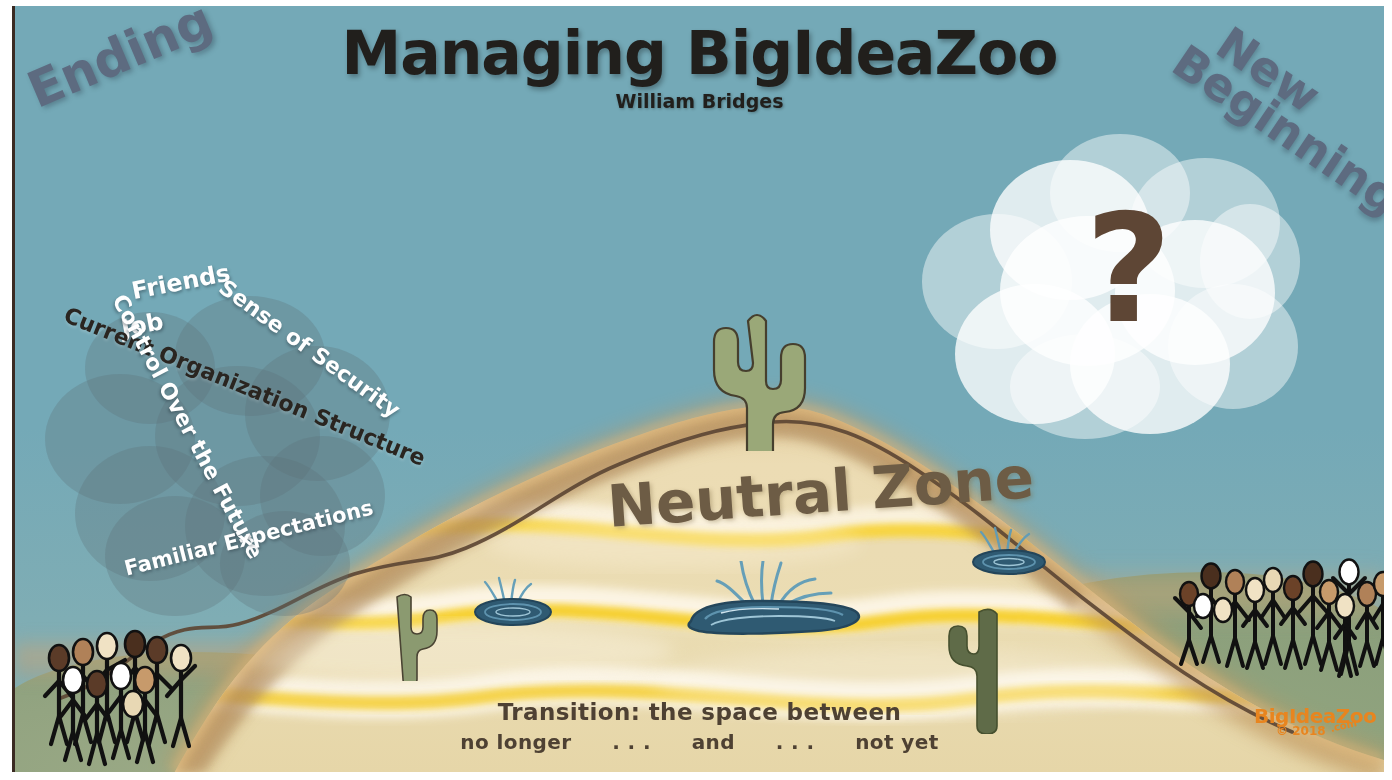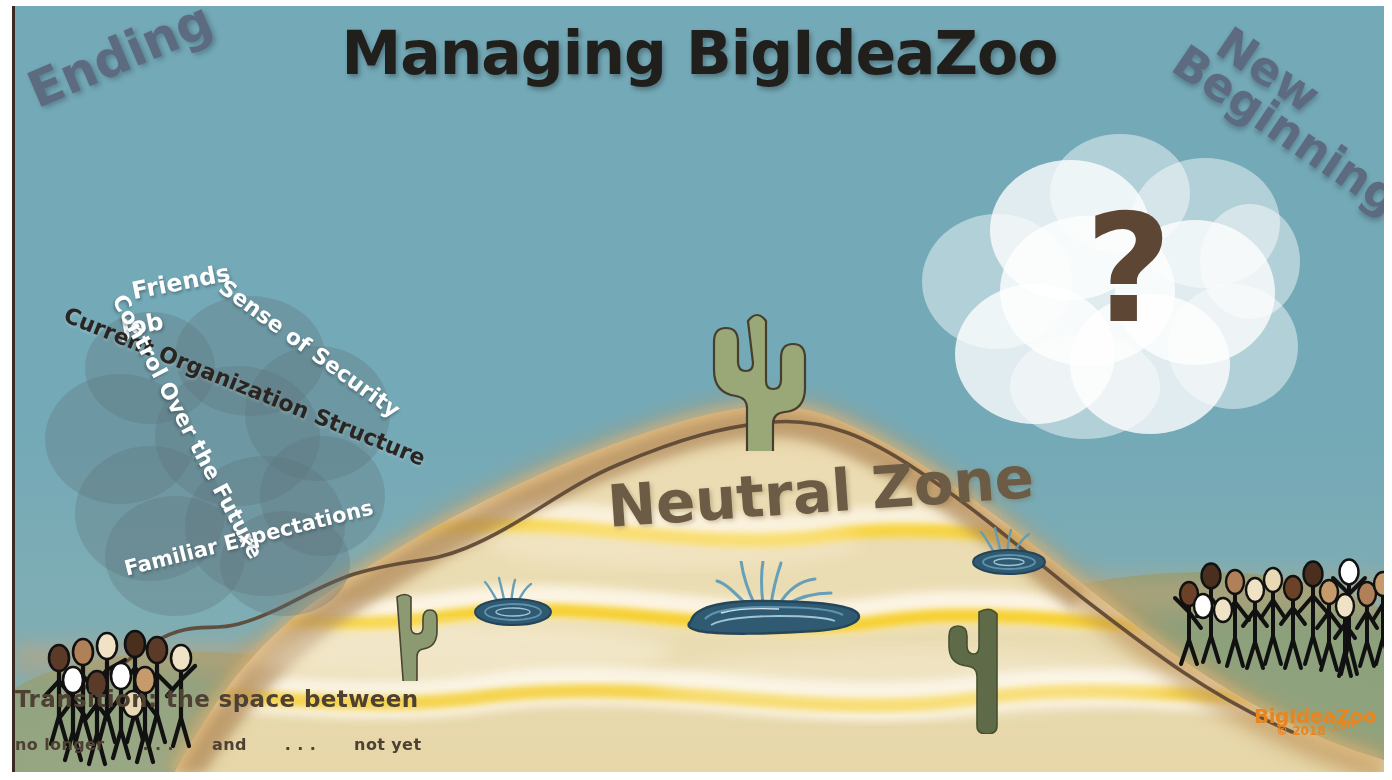--- a/index.html
+++ b/index.html
@@ -128,26 +128,26 @@
   .w.dark{color:#2a2520;text-shadow:1px 2px 3px rgba(255,255,255,.18);}
   .w-friends  {left:116px;top:262px;font-size:24px;transform:rotate(-11deg);}
   .w-job      {left:106px;top:305px;font-size:24px;transform:rotate(-11deg);}
   .w-sense    {left:186px;top:330px;font-size:22px;transform:rotate(36deg);}
   .w-current  {left:36px; top:368px;font-size:22px;transform:rotate(22deg);}
   .w-control  {left:25px; top:408px;font-size:22px;transform:rotate(62deg);}
   .w-familiar {left:106px;top:520px;font-size:21px;transform:rotate(-14deg);}
 
   
   .caption{
-    position:absolute;left:0;right:0;bottom:18px;
+    position:absolute;left:0;right:0;bottom:18px;text-align:center;
     font-family:"DejaVu Sans", sans-serif;
     font-weight:bold;color:#4e4133;
   }
   .cap1{font-size:23px;letter-spacing:.4px;}
-  .cap2{font-size:16px;letter-spacing:.4px;margin-top:23px;}
+  .cap2{font-size:20px;letter-spacing:.4px;margin-top:5px;}
   .cap2 .sp{display:inline-block;width:26px;}
 
   
   .logo{position:absolute;right:18px;bottom:20px;width:112px;height:48px;
         font-family:"DejaVu Sans", sans-serif;}
   .logo .name{position:absolute;left:0;top:0;font-size:20px;font-weight:bold;color:#e8851f;letter-spacing:-.5px;}
   .logo .cp{position:absolute;left:22px;top:20px;font-size:12px;font-weight:bold;color:#e8851f;}
   .logo .dom{position:absolute;left:76px;top:16px;font-size:10px;font-weight:bold;color:#e8851f;transform:rotate(-13deg);}
 
   
@@ -532,20 +532,21 @@
           <ellipse cx="204" cy="48" rx="9" ry="12" fill="#b08158"></ellipse>
           <ellipse cx="220" cy="38" rx="9" ry="12" fill="#c79a6b"></ellipse>
           <ellipse cx="234" cy="54" rx="9" ry="12" fill="#e8d8b4"></ellipse>
           <ellipse cx="40" cy="60" rx="9" ry="12" fill="#ffffff"></ellipse>
           <ellipse cx="60" cy="64" rx="9" ry="12" fill="#f0e2c4"></ellipse>
         </g>
       </svg>
     </div>
 
     <div class="h-title">Managing BigIdeaZoo</div>
+    <div class="h-sub">William Bridges</div>
     <div class="h-ending">Ending</div>
     <div class="h-new">New</div>
     <div class="h-begin">Beginning</div>
     <div class="h-neutral">Neutral Zone</div>
 
     <div class="caption">
       <div class="cap1">Transition: the space between</div>
       <div class="cap2">
         <span>no longer</span>
         <span class="sp"></span>

